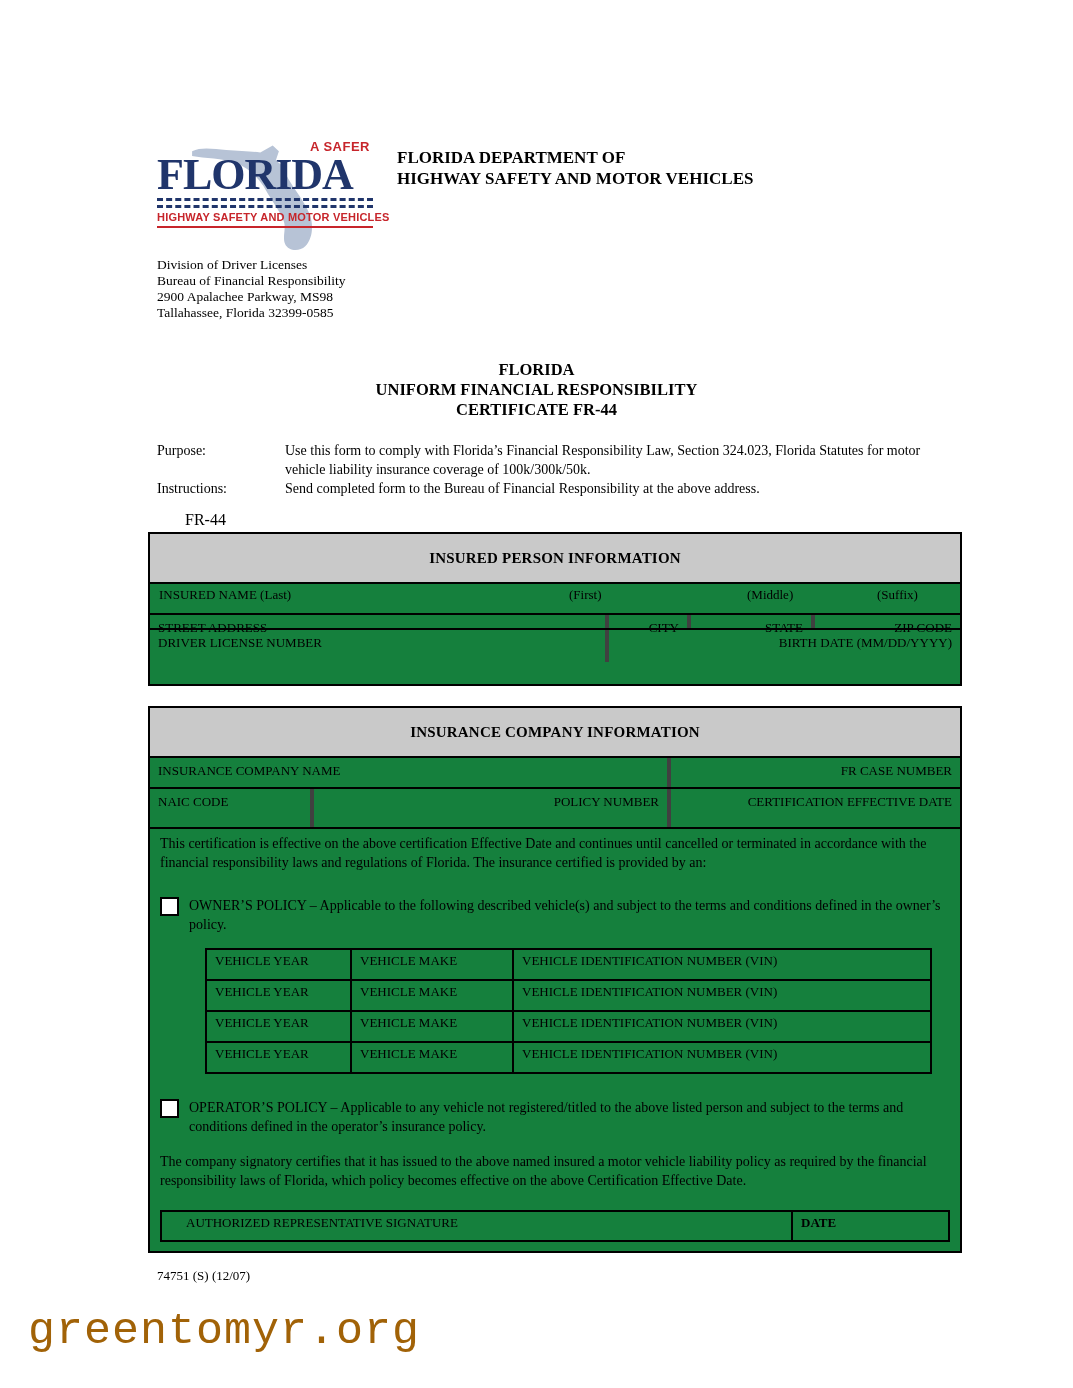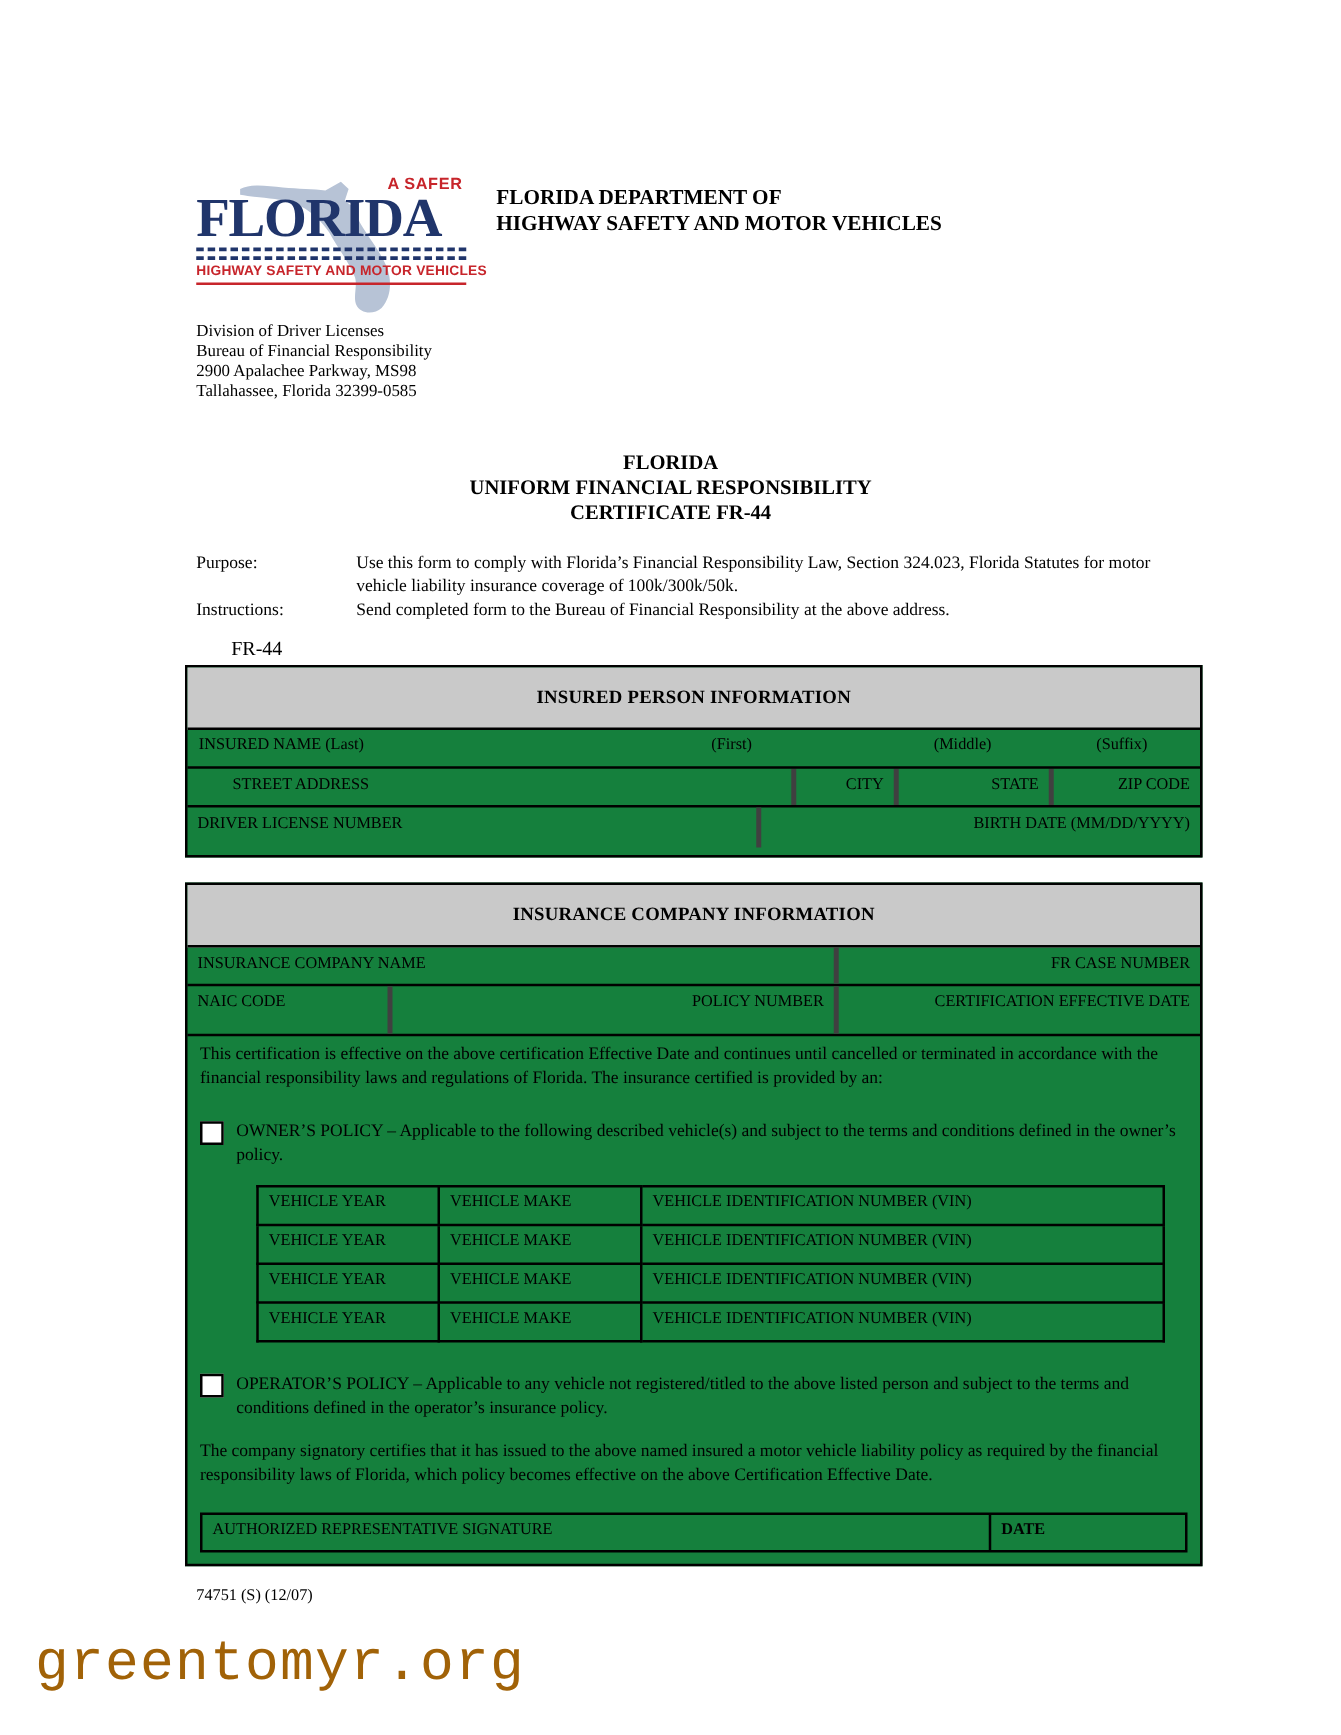--- a/index.html
+++ b/index.html
@@ -43,21 +43,21 @@
   .cell { padding: 3px 8px 0 8px; }
   .cell + .cell { border-left: 4px solid #404040; text-align: right; }
 
   .name-row { position: relative; height: 31px; border-bottom: 2px solid #000; }
   .name-row span { position: absolute; top: 3px; font-size: 13px; }
   .lbl-last   { left: 9px; }
   .lbl-first  { left: 403px; margin-left: 16px; }
   .lbl-middle { left: 597px; }
   .lbl-suffix { left: 727px; }
 
-  .row-addr { height: 31px; padding-left: 28px; }
+  .row-addr { height: 15px; }
   .c-street { flex: 0 0 455px; }
   .c-city   { flex: 0 0 82px; }
   .c-state  { flex: 0 0 124px; }
   .c-zip    { flex: 1 1 auto; }
   .row-lic { height: 32px; }
   .c-dl    { flex: 0 0 455px; }
   .c-birth { flex: 1 1 auto; }
 
   .row-comp { height: 31px; }
   .c-cname { flex: 0 0 517px; }
@@ -79,21 +79,21 @@
               margin-top: 1px; background: #fff; }
   .chk-text { font-size: 14px; line-height: 19px; }
 
   .veh { border-collapse: collapse; table-layout: fixed; width: 725px; margin: 14px 0 0 45px; }
   .veh td { border: 2px solid #000; height: 31px; vertical-align: top; padding: 3px 8px 10px 8px; font-size: 13px; }
   .veh .col-year { width: 145px; }
   .veh .col-make { width: 162px; }
   .veh .col-vin  { width: 418px; }
 
   .sig-box { margin-top: 20px; width: 790px; height: 32px; border: 2px solid #000; display: flex; }
-  .sig-cell { flex: 0 0 631px; border-right: 2px solid #000; padding: 3px 8px; font-size: 13px; }
+  .sig-cell { flex: 0 0 631px; border-right: 2px solid #000; padding: 3px 24px; font-size: 13px; }
   .date-cell { flex: 1 1 auto; padding: 3px 8px; font-size: 13px; font-weight: bold; }
 
   .form-number { position: absolute; left: 157px; top: 1268px; font-size: 13px; }
   .watermark { position: absolute; left: 28px; top: 1306px; font-family: "Liberation Mono", monospace;
                font-size: 45px; letter-spacing: 1px; color: #a16207; }
 </style>
 </head>
 <body>
 
 <div class="page">

